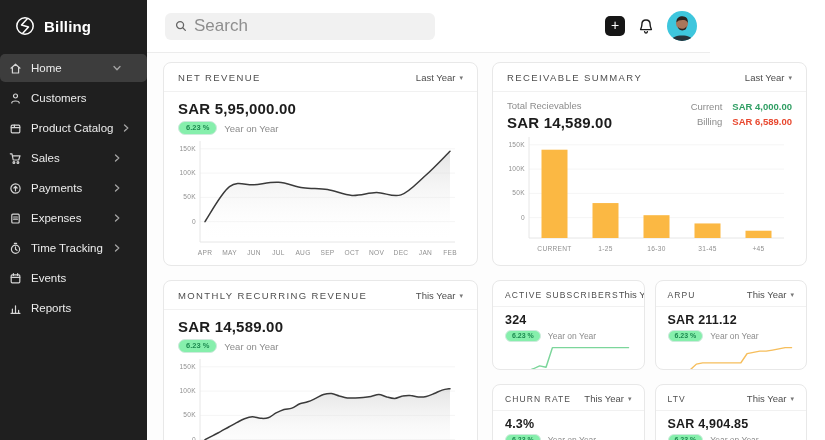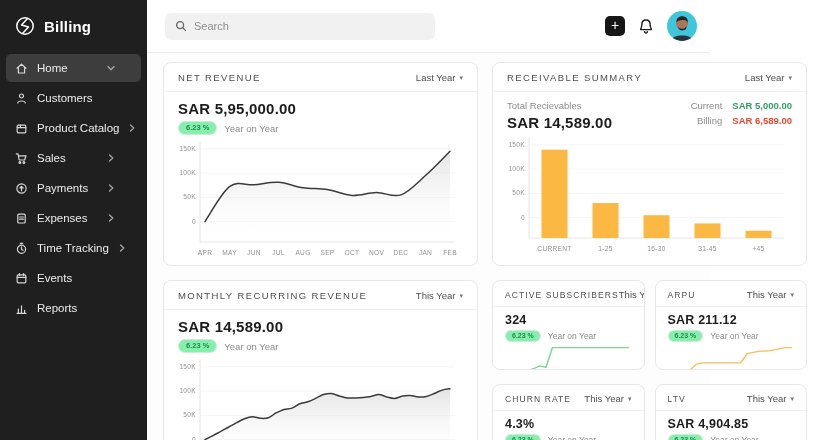--- a/index.html
+++ b/index.html
@@ -6,39 +6,39 @@
   html,body{width:825px;height:440px;overflow:hidden;background:#fff;
     font-family:"Liberation Sans",sans-serif;}
   .app{display:flex;width:710px;height:440px}
 
   
   .sidebar{width:147px;background:#1f1f1f;flex-shrink:0;height:100%}
   .logo{display:flex;align-items:center;gap:8px;padding:15px 14px 17px}
   .logo-text{font-size:15px;font-weight:700;color:#fff;letter-spacing:.2px}
   .nav{display:flex;flex-direction:column;gap:2px}
   .nav-item{display:flex;align-items:center;gap:9px;height:28px;
-    padding:0 26px 0 9px;margin:0 6px;border-radius:5px;cursor:pointer}
+    padding:0 26px 0 9px;margin:0 0;border-radius:5px;cursor:pointer}
   .nav-item.selected{background:#3d3d3d}
   .nicon{width:13px;height:13px;display:flex;flex-shrink:0}
   .nicon svg{width:13px;height:13px;stroke:#d6d6d6;fill:none;stroke-width:1.2;
     stroke-linecap:round;stroke-linejoin:round}
   .nlabel{font-size:11.5px;color:#ececec;flex:1;white-space:nowrap}
   .chev svg{width:8px;height:8px;stroke:#a5a5a5;fill:none;stroke-width:1.3;
     stroke-linecap:round;stroke-linejoin:round;display:block}
   .chev.down svg{transform:rotate(90deg)}
 
   
   .main{flex:1;display:flex;flex-direction:column;background:#fdfdfd;min-width:0}
   .topbar{height:53px;background:#fff;border-bottom:1px solid #ececec;
     display:flex;align-items:center;padding:0 13px 0 18px;flex-shrink:0}
   .search{display:flex;align-items:center;gap:7px;width:270px;height:27px;
     background:#f1f1f1;border-radius:6px;padding:0 10px}
   .search svg{width:12px;height:12px;stroke:#666;fill:none;stroke-width:1.4;
     stroke-linecap:round;flex-shrink:0}
-  .search input{border:none;outline:none;background:transparent;font-size:11px;
+  .search input{border:none;outline:none;background:transparent;font-size:17px;
     color:#333;width:100%;font-family:inherit}
   .search input::placeholder{color:#8e8e8e}
   .top-right{margin-left:auto;display:flex;align-items:center;gap:13px}
   .plus-btn{width:20px;height:20px;background:#161616;border:none;border-radius:5px;
     color:#fff;display:flex;align-items:center;justify-content:center;
     font-size:14px;line-height:1;cursor:pointer;padding-bottom:2px}
   .bell-btn{background:none;border:none;cursor:pointer;display:flex}
   .bell-btn svg{width:16px;height:17px;stroke:#1c1c1c;fill:none;stroke-width:1.4;
     stroke-linecap:round;stroke-linejoin:round}
   .avatar{width:30px;height:30px;border-radius:50%;overflow:hidden;cursor:pointer;flex-shrink:0}
@@ -58,21 +58,21 @@
   .card-body{padding:8px 14px 0}
   .metric{font-size:15px;font-weight:700;color:#1c1c1c;letter-spacing:.2px}
   .badge-row{display:flex;align-items:center;gap:7px;margin-top:4px}
   .badge{font-size:7.5px;font-weight:700;color:#1d8a50;background:#86efac;
     border:1px solid #cfeadd;border-radius:9px;padding:2px 7px;line-height:1.1}
   .caption{font-size:9.5px;color:#8c8c8c}
   .chart{margin-top:3px}
   .chart svg{display:block}
   svg .tick{font-size:6.6px;fill:#909090;letter-spacing:.3px}
 
-  .recv-row{display:flex;justify-content:space-between;align-items:flex-start}
+  .recv-row{display:flex;justify-content:space-between;align-items:flex-end}
   .rlabel{font-size:9.5px;color:#8c8c8c}
   .recv-total .metric{margin-top:3px}
   .recv-line{display:flex;gap:10px;justify-content:flex-end;align-items:center;margin-bottom:4px}
   .recv-val{font-size:9.5px;font-weight:700}
   .green{color:#2f9e63}.red{color:#e8472e}
 
   .small-grid{display:grid;grid-template-columns:1fr 1fr;gap:14px 10px}
   .card.small{height:90px}
   .small .card-head{padding:8px 12px 6px}
   .small .card-title{font-size:8.5px;letter-spacing:1.1px}
@@ -347,21 +347,21 @@
           </header>
           <div class="card-body">
             <div class="recv-row">
               <div class="recv-total">
                 <div class="rlabel">Total Recievables</div>
                 <div class="metric">SAR 14,589.00</div>
               </div>
               <div class="recv-right">
                 <div class="recv-line">
                   <span class="rlabel">Current</span>
-                  <span class="recv-val green">SAR 5,000.00</span>
+                  <span class="recv-val green">SAR 4,000.00</span>
                 </div>
                 <div class="recv-line">
                   <span class="rlabel">Billing</span>
                   <span class="recv-val red">SAR 6,589.00</span>
                 </div>
               </div>
             </div>
             <div class="chart">
                 <svg viewBox="0 0 285 122" width="285" height="122">
                   <line x1="22" y1="83.62376237623762" x2="277" y2="83.62376237623762" stroke="#f5f5f5" stroke-width="1"></line>

